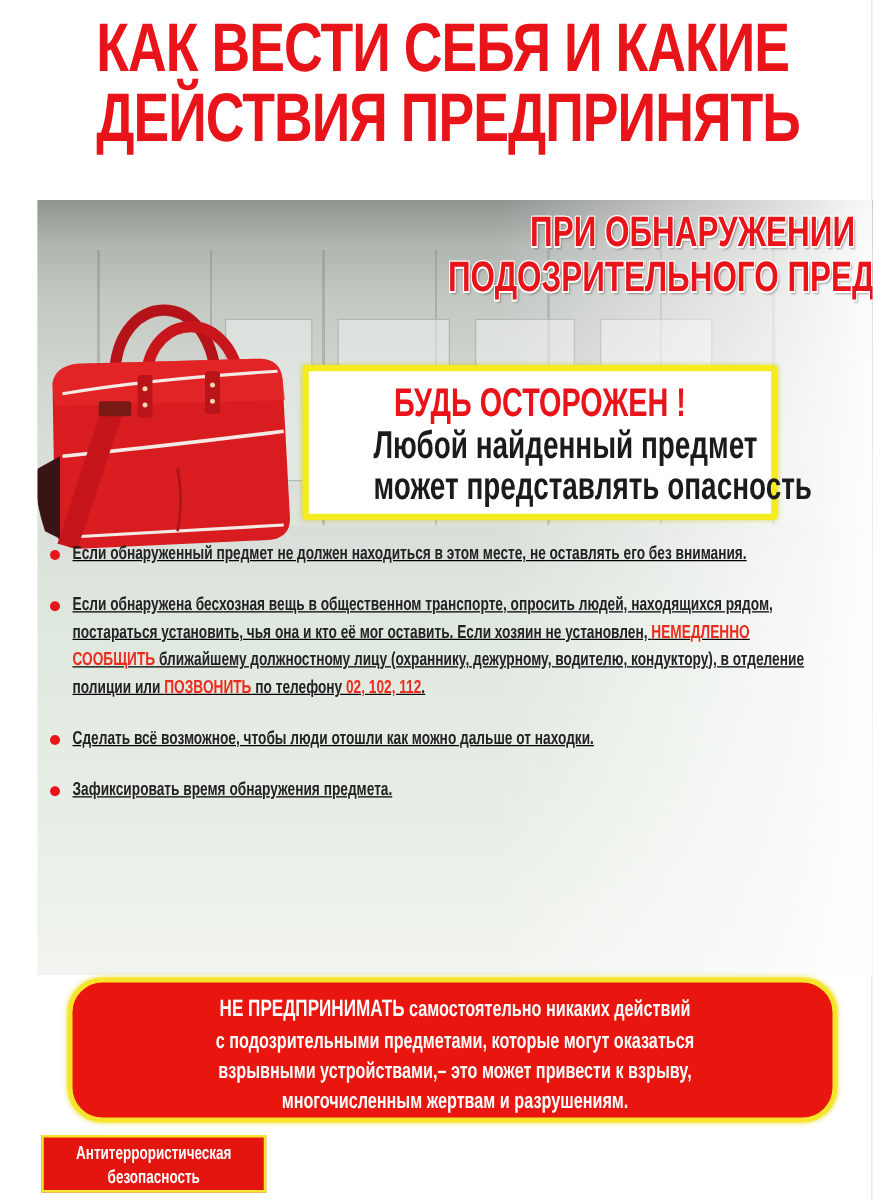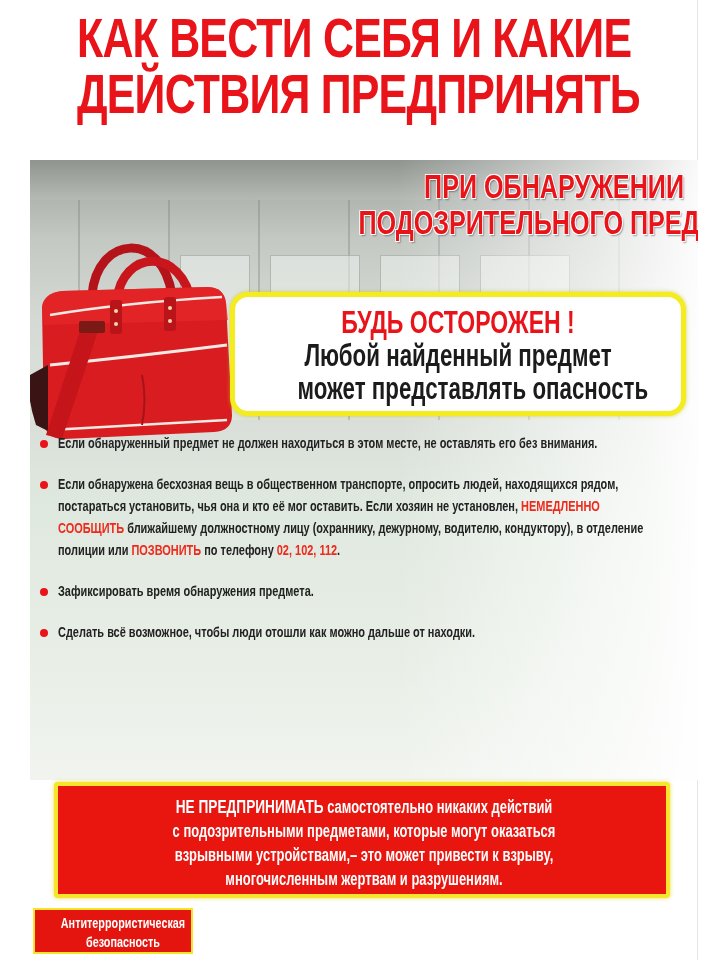--- a/index.html
+++ b/index.html
@@ -50,22 +50,22 @@
       transform: scaleX(0.74); transform-origin: right top;
       white-space: nowrap;
       text-shadow: 1px 1px 0 #fff, -1px -1px 0 #fff, 1px -1px 0 #fff, -1px 1px 0 #fff, 2px 2px 2px rgba(0,0,0,0.35);
       z-index: 3;
     }
     .subtitle .line { display: block; }
 
     .bag { position: absolute; left: -8px; top: 65px; width: 230px; height: 220px; z-index: 2; }
 
     .warning-box {
-      position: absolute; left: 200px; top: 132px; width: 456px; height: 124px;
-      background: #ffffff; border: 5px solid #f4ec1e; border-radius: 18px;
+      position: absolute; left: 212px; top: 132px; width: 380px; height: 124px;
+      background: #ffffff; border: 5px solid #f4ec1e; border-radius: 3px;
       box-shadow: 0 0 4px rgba(200,190,0,0.6);
       text-align: center; z-index: 3; padding-top: 8px;
     }
     .warning-box .heading {
       display: block; color: #e8141a; font-weight: 900; font-size: 32px; line-height: 34px;
       transform: scaleX(0.72); transform-origin: center top; white-space: nowrap;
     }
     .warning-box .body {
       display: block; color: #1b1b1b; font-weight: 900; font-size: 31px; line-height: 33px;
       transform: scaleX(0.72); transform-origin: center top; white-space: nowrap;
@@ -80,33 +80,33 @@
       display: block; width: 820px; transform: scaleX(0.73); transform-origin: left top;
     }
     .rule .bullet {
       position: absolute; left: 2px; top: 8px; width: 8px; height: 8px;
       border-radius: 50%; background: #e8141a;
     }
     .red { color: #ee2a1c; }
 
     .danger-box {
       position: absolute; left: 54px; top: 782px; width: 616px; height: 116px;
-      background: #e8160f; border: 4px solid #f6e52a; border-radius: 4px;
+      background: #e8160f; border: 4px solid #f6e52a; border-radius: 28px;
       box-shadow: 0 0 4px rgba(230,210,0,0.7);
       text-align: center; color: #ffffff; padding-top: 9px;
     }
     .danger-box .inner {
       display: block; width: 800px; margin-left: -94px;
       font-weight: 900; font-size: 18px; line-height: 24px;
       transform: scaleX(0.72); transform-origin: center top;
     }
     .danger-box .em { font-size: 19px; }
 
     .badge {
-      position: absolute; left: 33px; top: 908px; width: 160px; height: 46px;
+      position: absolute; left: 33px; top: 908px; width: 180px; height: 46px;
       background: #e4150e; border: 2px solid #f6e52a;
       color: #ffffff; text-align: center; padding-top: 3px;
     }
     .badge .l {
       display: block; width: 240px; margin-left: -32px; font-weight: 900; font-size: 15px; line-height: 19px;
       transform: scaleX(0.72); transform-origin: center top; white-space: nowrap;
     }
   </style>
 </head>
 <body>
@@ -158,36 +158,36 @@
 
     <path d="M120 150 Q 125 175 120 200" fill="none" stroke="#a8131a" stroke-width="2"></path>
   </svg>
 
   <div class="warning-box">
     <span class="heading">БУДЬ ОСТОРОЖЕН !</span>
     <span class="body">Любой найденный предмет</span>
     <span class="body">может представлять опасность</span>
   </div>
 
-  <ul class="rules" style="list-style:none;">
+  <ul class="rules" style="list-style:none;text-decoration:underline;">
     <li class="rule">
       <span class="bullet"></span>
       <span class="txt">Если обнаруженный предмет не должен находиться в этом месте, не оставлять его без внимания.</span>
     </li>
     <li class="rule">
       <span class="bullet"></span>
       <span class="txt"><span>Если обнаружена бесхозная вещь в общественном транспорте, опросить людей, находящихся рядом, постараться установить, чья она и кто её мог оставить. Если хозяин не установлен, </span><span class="red">НЕМЕДЛЕННО СООБЩИТЬ</span><span> ближайшему должностному лицу (охраннику, дежурному, водителю, кондуктору), в отделение полиции или </span><span class="red">ПОЗВОНИТЬ</span><span> по телефону </span><span class="red">02, 102, 112</span><span>.</span></span>
     </li>
     <li class="rule">
       <span class="bullet"></span>
+      <span class="txt">Сделать всё возможное, чтобы люди отошли как можно дальше от находки.</span>
+    </li>
+    <li class="rule">
+      <span class="bullet"></span>
       <span class="txt">Зафиксировать время обнаружения предмета.</span>
-    </li>
-    <li class="rule">
-      <span class="bullet"></span>
-      <span class="txt">Сделать всё возможное, чтобы люди отошли как можно дальше от находки.</span>
     </li>
   </ul>
 </section>
 
 <div class="danger-box">
   <span class="inner">
     <span class="em">НЕ ПРЕДПРИНИМАТЬ</span><span> самостоятельно никаких действий</span><br>
     <span>с  подозрительными предметами, которые могут оказаться</span><br>
     <span>взрывными устройствами,– это может привести к взрыву,</span><br>
     <span>многочисленным жертвам и разрушениям.</span>

